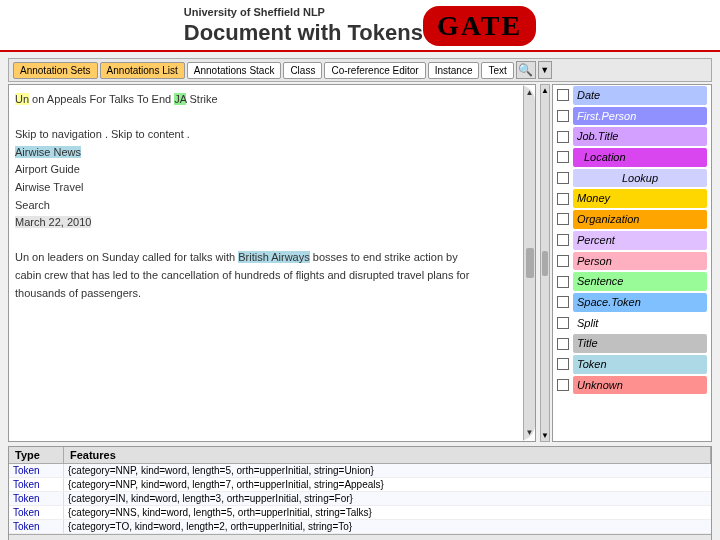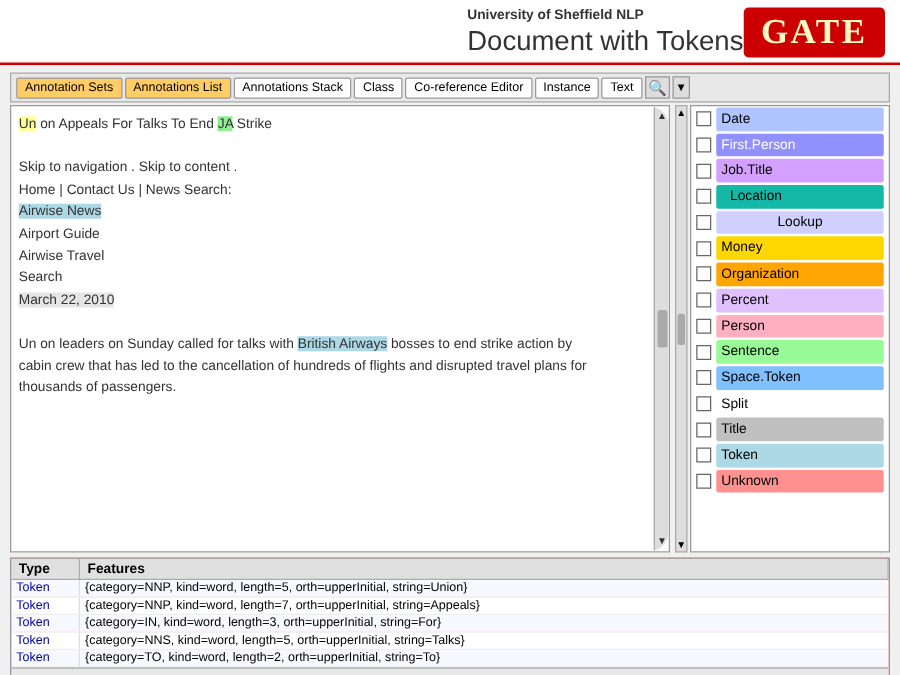--- a/index.html
+++ b/index.html
@@ -1,22 +1,22 @@
 <!DOCTYPE html>
 <html><head>
   <meta charset="utf-8">
   <style>
     * { box-sizing: border-box; margin: 0; padding: 0; }
     body { font-family: Arial, sans-serif; font-size: 12px; background: #f0f0f0; width: 720px; height: 540px; overflow: hidden; }
 
-    #header { background: white; padding: 6px 12px 4px 12px; border-bottom: 2px solid #cc0000; display: flex; justify-content: flex-end; align-items: center; }
+    #header { background: white; padding: 6px 12px 4px 12px; border-bottom: 2px solid #cc0000; display: flex; justify-content: center; align-items: center; }
     #header-left { }
     #univ-title { font-size: 11px; color: #333; font-weight: bold; }
-    #doc-title { font-size: 22px; font-weight: normal; color: #333; margin-top: 2px; }
-    #gate-logo { background: #cc0000; color: #fef9c3; font-size: 28px; font-weight: bold; font-family: serif; padding: 4px 14px; border-radius: 4px; letter-spacing: 2px; }
+    #doc-title { font-size: 22px; font-weight: bold; color: #333; margin-top: 2px; }
+    #gate-logo { background: #cc0000; color: #000000; font-size: 28px; font-weight: bold; font-family: serif; padding: 4px 14px; border-radius: 16px; letter-spacing: 2px; }
 
     #main { display: flex; flex-direction: column; height: 508px; margin: 6px 8px; }
 
     #toolbar { display: flex; align-items: center; background: #e8e8e8; border: 1px solid #aaa; padding: 2px 4px; gap: 2px; margin-bottom: 2px; }
     .tab-btn { font-size: 10px; padding: 2px 6px; background: white; border: 1px solid #999; border-radius: 2px; cursor: pointer; white-space: nowrap; }
     .tab-btn.highlight { background: #ffcc66; }
     .tab-search { width: 20px; height: 18px; background: #ddd; border: 1px solid #999; display: flex; align-items: center; justify-content: center; cursor: pointer; }
     .tab-dropdown { width: 14px; height: 18px; background: #ddd; border: 1px solid #999; display: flex; align-items: center; justify-content: center; cursor: pointer; font-size: 9px; }
 
     #content-area { display: flex; flex: 1; gap: 4px; }
@@ -24,29 +24,29 @@
     #doc-panel { flex: 1; border: 1px solid #999; background: white; display: flex; flex-direction: column; }
     #doc-scroll { flex: 1; padding: 6px; overflow: hidden; font-size: 11px; color: #333; line-height: 1.5; position: relative; border-radius: 16px; }
     .doc-text { font-size: 11px; line-height: 1.6; }
     .hl-green { background: #90EE90; }
     .hl-yellow { background: #FFFF99; }
     .hl-blue { background: #ADD8E6; }
     .hl-orange { background: #e5e5e5; }
     .scroll-v { position: absolute; right: 0; top: 0; width: 12px; height: 100%; background: #ddd; border-left: 1px solid #aaa; display: flex; flex-direction: column; align-items: center; justify-content: space-between; padding: 2px 0; }
     .scroll-arrow { font-size: 8px; cursor: pointer; }
 
-    #right-panel { width: 160px; display: flex; flex-direction: column; gap: 0; border: 1px solid #999; background: white; }
+    #right-panel { width: 160px; display: flex; flex-direction: column; gap: 0; border: 1px solid #999; background: white; font-style: italic; }
     #right-list-area { flex: 1; overflow: hidden; }
     .annot-item { display: flex; align-items: center; padding: 1px 4px; font-size: 11px; line-height: 1.7; }
     .annot-cb { width: 12px; height: 12px; border: 1px solid #666; display: inline-block; margin-right: 4px; background: white; flex-shrink: 0; }
     .annot-label { flex: 1; padding: 0 4px; border-radius: 2px; }
     .color-date { background: #b0c4ff; }
     .color-firstperson { background: #9090ff; color: white; }
     .color-jobtitle { background: #d4a0ff; }
-    .color-location { background: #14b8a6; padding-left: 11px; }
+    .color-location { background: #d946ef; padding-left: 11px; }
     .color-lookup { background: #d0d0ff; text-align: center; }
     .color-money { background: #FFD700; }
     .color-organization { background: #FFA500; }
     .color-percent { background: #e0c0ff; }
     .color-person { background: #ffb0c0; }
     .color-sentence { background: #98FB98; }
     .color-spacetoken { background: #80c0ff; }
     .color-split { background: white; }
     .color-title { background: #c0c0c0; }
     .color-token { background: #ADD8E6; }
@@ -94,21 +94,20 @@
     <div class="tab-dropdown">▼</div>
   </div>
 
   <div id="content-area">
     <div id="doc-panel">
       <div id="doc-scroll">
         <div class="doc-text">
           <div><span class="hl-yellow">Un</span> on Appeals For Talks To End <span class="hl-green">JA</span> Strike</div>
           <div>&nbsp;</div>
           <div>Skip to navigation . Skip to content .</div>
-          <div>Home | Contact Us | News Search:</div>
           <div><span class="hl-blue">Airwise News</span></div>
           <div>Airport Guide</div>
           <div>Airwise Travel</div>
           <div>Search</div>
           <div><span class="hl-orange">March 22, 2010</span></div>
           <div>&nbsp;</div>
           <div>Un on leaders on Sunday called for talks with <span class="hl-blue">British Airways</span> bosses to end strike action by</div>
           <div>cabin crew that has led to the cancellation of hundreds of flights and disrupted travel plans for</div>
           <div>thousands of passengers.</div>
         </div>

